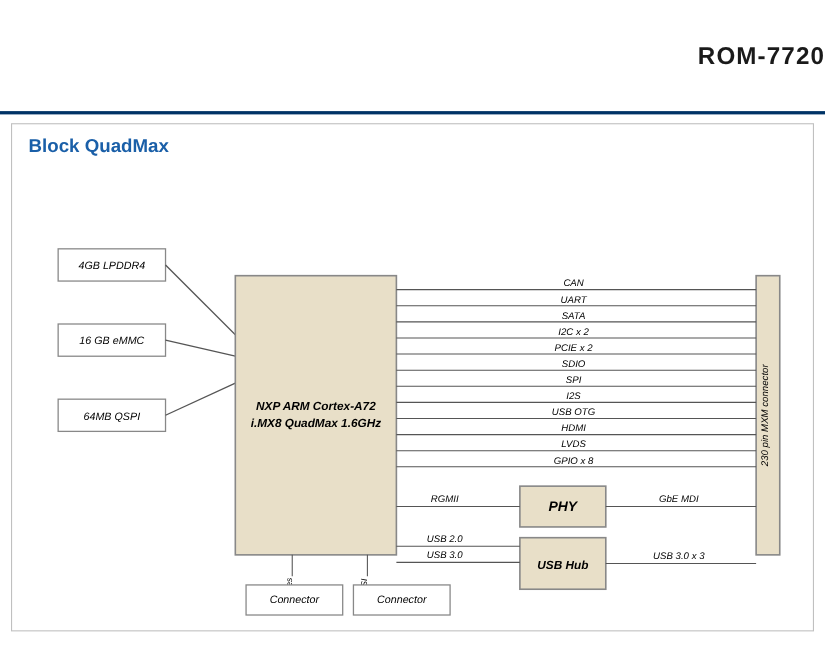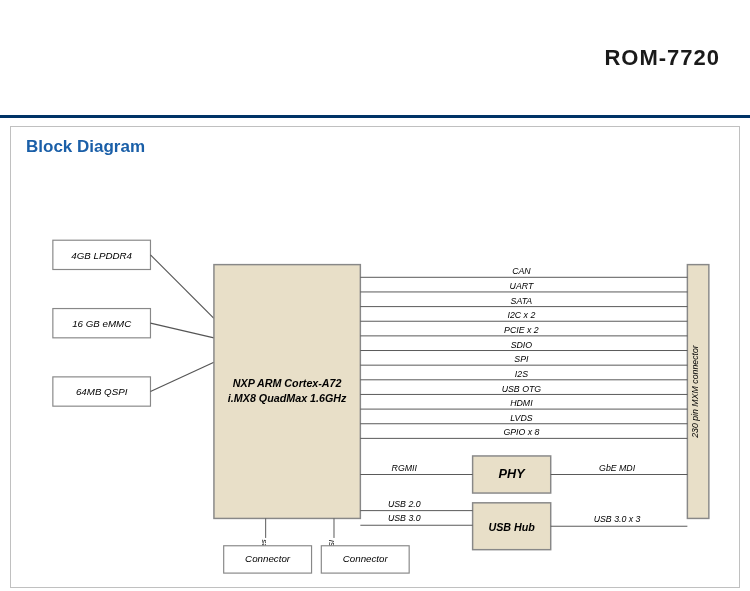--- a/index.html
+++ b/index.html
@@ -5,25 +5,24 @@
     * { box-sizing: border-box; margin: 0; padding: 0; }
     body {
       width: 750px;
       height: 591px;
       background: #fff;
       font-family: Arial, sans-serif;
       overflow: hidden;
     }
     .header {
       background: #fff;
-      height: 118px;
+      height: 104px;
       display: flex;
       align-items: center;
       justify-content: flex-end;
-      padding-right: 30px;
       border-bottom: 3px solid #003366;
     }
     .header-title {
       font-size: 22px;
       font-weight: 900;
       color: #1a1a1a;
       letter-spacing: 1px;
     }
     .main-content {
       background: #fff;
@@ -54,21 +53,21 @@
     }
   </style>
 </head>
 <body>
 
 <div class="header">
   <span class="header-title">ROM-7720</span>
 </div>
 
 <div class="main-content">
-  <div class="block-diagram-title">Block Diagram</div>
+  <div class="block-diagram-title">Block QuadMax</div>
 
   <div class="diagram">
     <svg viewBox="0 0 720 420" xmlns="http://www.w3.org/2000/svg">
 
       <rect x="30" y="75" width="100" height="30" fill="white" stroke="#888" stroke-width="1.2"></rect>
       <text x="80" y="94" text-anchor="middle" font-size="10" font-family="Arial">4GB LPDDR4</text>
 
       <line x1="130" y1="90" x2="195" y2="155" stroke="#555" stroke-width="1.2"></line>
 
       <rect x="30" y="145" width="100" height="30" fill="white" stroke="#888" stroke-width="1.2"></rect>

